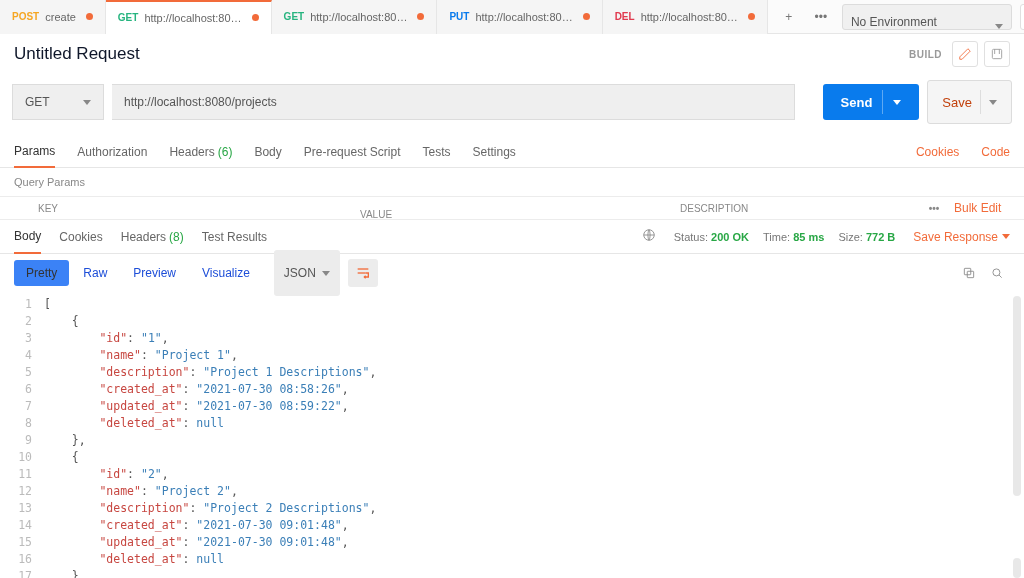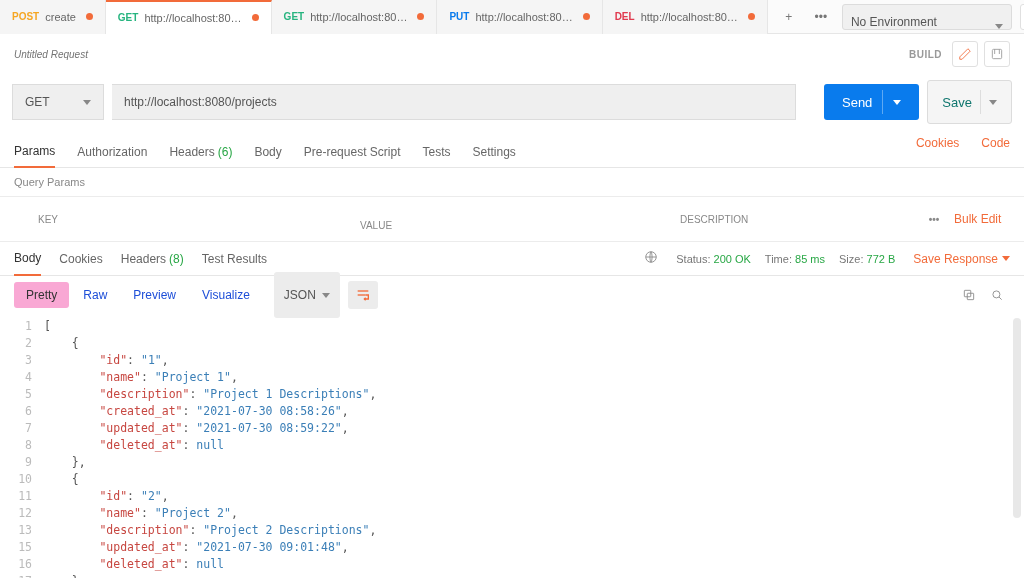--- a/index.html
+++ b/index.html
@@ -14,61 +14,61 @@
 .tab .dot { width:7px; height:7px; border-radius:50%; background:#f26b3a; margin-left:4px; }
 .tabactions { display:flex; align-items:center; padding:0 8px; gap:6px; }
 .iconbtn { width:26px; height:26px; display:flex; align-items:center; justify-content:center; border:1px solid #e0e0e0; border-radius:3px; cursor:pointer; background:#fff; color:#777;}
 .iconbtn.noborder{border:none;background:transparent;}
 .topright { margin-left:auto; display:flex; align-items:center; gap:8px; padding-right:10px; }
 .envsel { display:flex; align-items:flex-end; justify-content:space-between; width:170px; height:26px; border:1px solid #dcdcdc; background:#f0f0f0; padding:0 8px; border-radius:3px; color:#555; font-size:12px; cursor:pointer;}
 .caret { width:0; height:0; border-left:4px solid transparent; border-right:4px solid transparent; border-top:5px solid #888; }
 
 
 .reqhead { display:flex; align-items:center; height:40px; padding:0 14px; }
-.reqtitle { font-size:10px; color:#737373;font-style:italic; }
+.reqtitle { font-size:17px; color:#0f172a; }
 .reqhead .sp { flex:1; }
 .buildlbl { color:#999; font-size:10px; font-weight:700; margin-right:10px; letter-spacing:.5px;}
 
 
 .urlrow { display:flex; align-items:center; padding:6px 12px 12px; gap:8px; }
 .methodsel { display:flex; align-items:center; justify-content:space-between; width:92px; height:36px; border:1px solid #dcdcdc; background:#efefef; padding:0 12px; font-size:12px; color:#555; cursor:pointer;}
 .urlinput { flex:1; height:36px; border:1px solid #dcdcdc; background:#efefef; padding:0 12px; font-size:12px; color:#555; border-left:none; }
-.sendbtn { display:flex; align-items:center; height:36px; background:#097bed; color:#fff; padding:0 18px; font-size:13px; font-weight:400; cursor:pointer; border-radius:3px; gap:10px;margin-left:20px;}
+.sendbtn { display:flex; align-items:center; height:36px; background:#097bed; color:#fff; padding:0 18px; font-size:13px; font-weight:700; cursor:pointer; border-radius:3px; gap:10px;margin-left:20px;}
 .sendbtn .sep { width:1px; height:24px; background:rgba(255,255,255,.35); }
-.savebtn { display:flex; align-items:center; height:44px; border:1px solid #dcdcdc; background:#f5f5f5; color:#0f766e; padding:16px 14px; font-size:13px; border-radius:3px; cursor:pointer; gap:8px;}
+.savebtn { display:flex; align-items:center; height:44px; border:1px solid #dcdcdc; background:#f5f5f5; color:#c2410c; padding:16px 14px; font-size:13px; border-radius:3px; cursor:pointer; gap:8px;}
 .savebtn .sep{width:1px;height:24px;background:#ddd;}
 
 
-.subtabs { display:flex; height:32px; padding:0 14px; border-bottom:1px solid #e6e6e6; gap:22px; font-size:12px; }
+.subtabs { display:flex; align-items:center; height:32px; padding:0 14px; border-bottom:1px solid #e6e6e6; gap:22px; font-size:12px; }
 .subtab { color:#666; cursor:pointer; height:32px; display:flex; align-items:center;}
 .subtab.active { color:#333; border-bottom:2px solid #f26b3a; }
 .count { color:#28a745; margin-left:3px;}
 .subtabs .sp{flex:1;}
 .linkish { color:#f26b3a; cursor:pointer; font-size:12px;}
 
 
 .qhead { padding:8px 14px; color:#888; font-size:11px; }
-.paramshdr { display:flex; align-items:center; height:46px; border-top:1px solid #ececec; border-bottom:1px solid #ececec; font-size:10px; color:#888; }
+.paramshdr { display:flex; align-items:center; height:24px; border-top:1px solid #ececec; border-bottom:1px solid #ececec; font-size:10px; color:#888; }
 .paramshdr .c1{width:360px; padding-left:38px;} .paramshdr .c2{width:320px;margin-top:12px;} .paramshdr .c3{flex:1;}
 .paramshdr .dots{width:40px; text-align:center; font-weight:700; cursor:pointer;}
 .paramshdr .bulk{width:70px;}
 
 
 .resptabs { display:flex; align-items:center; height:34px; padding:0 14px; gap:18px; font-size:12px; border-bottom:1px solid #e6e6e6;}
 .resptab{color:#666; cursor:pointer; height:34px; display:flex; align-items:center;}
 .resptab.active{color:#333;border-bottom:2px solid #f26b3a;}
 .resptabs .sp{flex:1;}
 .statusinfo{display:flex;align-items:center;gap:14px;font-size:11px;color:#777;}
-.statusinfo .v{color:#28a745;}
+.statusinfo .v{color:#28a745;font-weight:bold;}
 .saveresp{color:#f26b3a;display:flex;align-items:center;gap:4px;cursor:pointer;}
 
 
 .prettybar{display:flex;align-items:center;height:38px;padding:0 14px;gap:2px;background:#fff;}
 .pill{padding:6px 12px;border-radius:3px;color:#1d4ed8;cursor:pointer;font-size:12px;}
-.pill.active{background:#f9a8d4;color:#333;}
+.pill.active{background:#3b82f6;color:#333;}
 .dropdownpill{display:flex;align-items:center;gap:6px;background:#ececec;padding:16px 10px;border-radius:3px;color:#555;margin-left:10px;cursor:pointer;}
 .wrapbtn{width:30px;height:28px;display:flex;align-items:center;justify-content:center;background:#ececec;border-radius:3px;margin-left:6px;color:#f26b3a;cursor:pointer;}
 .prettybar .sp{flex:1;}
 
 
 .codewrap{position:relative;height:290px;overflow:hidden;}
 .code { font-family: Menlo, Consolas, monospace; font-size:11.5px; line-height:17px; padding:4px 0; }
 .codeline{display:flex;}
 .gut{width:44px;text-align:right;padding-right:12px;color:#bbb;user-select:none;}
 .src{white-space:pre;}
@@ -294,20 +294,24 @@
       </div>
       <div class="codeline">
         <div class="gut">12</div>
         <div class="src">        <span class="k">"name"</span><span class="p">: </span><span class="s">"Project 2"</span><span class="p">,</span></div>
       </div>
       <div class="codeline">
         <div class="gut">13</div>
         <div class="src">        <span class="k">"description"</span><span class="p">: </span><span class="s">"Project 2 Descriptions"</span><span class="p">,</span></div>
       </div>
       <div class="codeline">
+        <div class="gut">14</div>
+        <div class="src">        <span class="k">"created_at"</span><span class="p">: </span><span class="s">"2021-07-30 09:01:48"</span><span class="p">,</span></div>
+      </div>
+      <div class="codeline">
         <div class="gut">15</div>
         <div class="src">        <span class="k">"updated_at"</span><span class="p">: </span><span class="s">"2021-07-30 09:01:48"</span><span class="p">,</span></div>
       </div>
       <div class="codeline">
         <div class="gut">16</div>
         <div class="src">        <span class="k">"deleted_at"</span><span class="p">: </span><span class="nu">null</span></div>
       </div>
       <div class="codeline">
         <div class="gut">17</div>
         <div class="src">    <span class="p">}</span></div>

